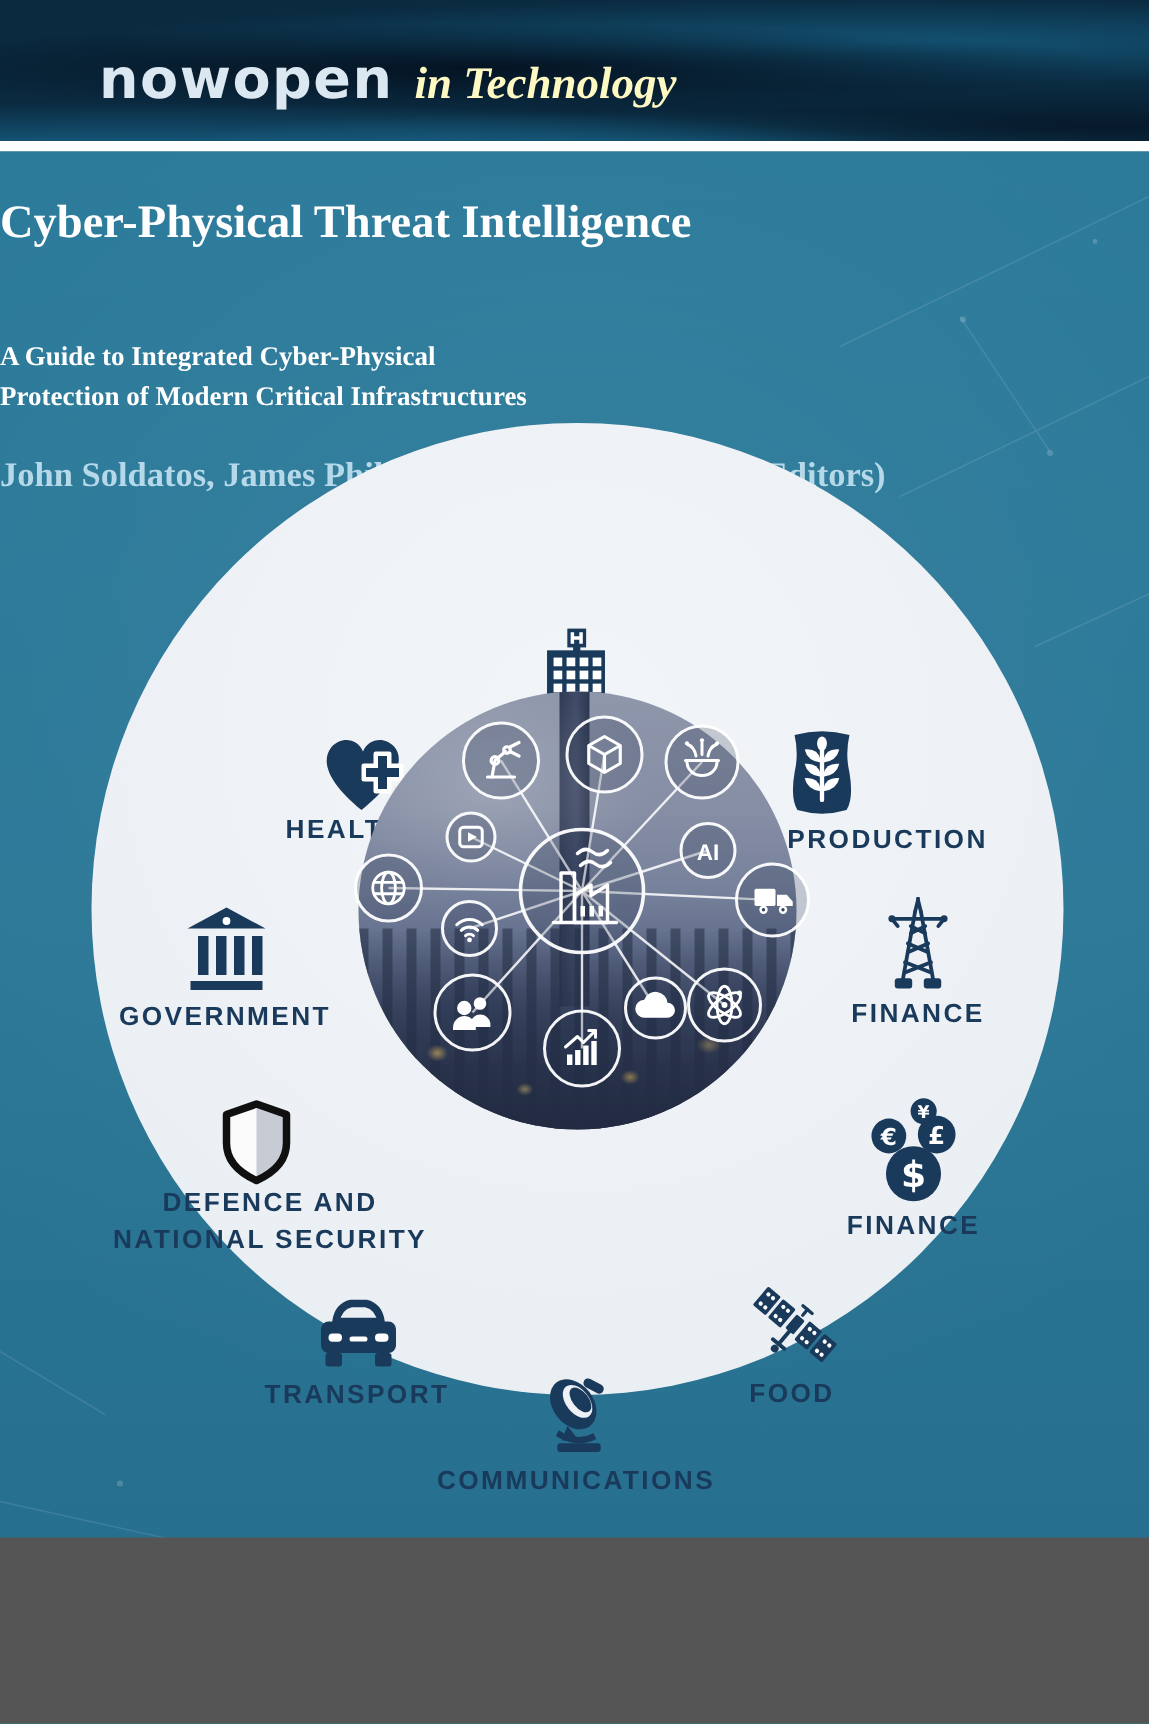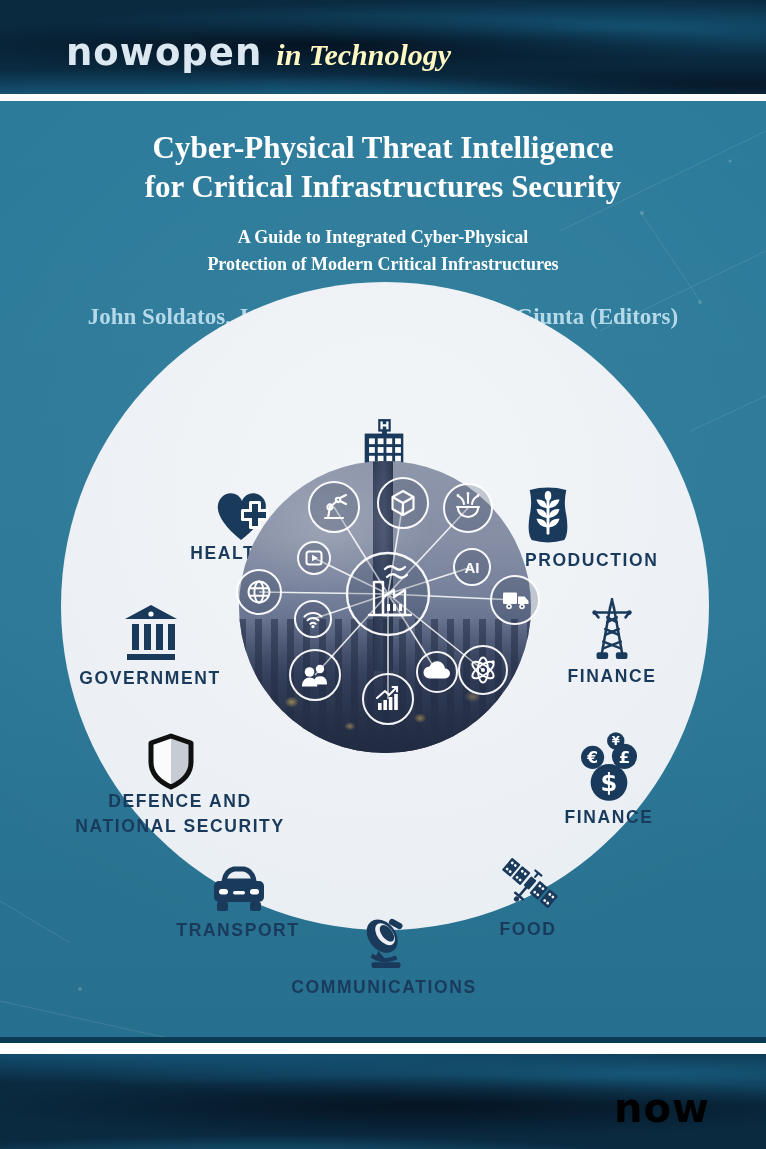--- a/index.html
+++ b/index.html
@@ -1,17 +1,17 @@
 <!DOCTYPE html>
 <html><head>
 <meta charset="utf-8">
 <style>
   html,body{margin:0;padding:0;background:#555;}
   #cover{
-    position:relative;width:766px;height:1149px;margin:0 auto;
+    position:relative;width:766px;height:1025px;margin:0 auto;
     overflow:hidden;font-family:"Liberation Sans",sans-serif;
     background:#2b7897;
   }
   
   .waterband{
     position:absolute;left:0;width:766px;
     background-color:#0a2a40;
     background-image:
       radial-gradient(120% 70% at 12% 115%, rgba(28,110,150,.95), rgba(28,110,150,0) 60%),
       radial-gradient(90% 50% at 42% 48%, rgba(4,16,30,.9), rgba(4,16,30,0) 62%),
@@ -44,21 +44,21 @@
   }
 
   
   #main{position:absolute;left:0;top:101px;width:766px;height:936px;
     background:
       radial-gradient(120% 90% at 50% 40%, rgba(255,255,255,.05), rgba(0,0,0,0) 60%),
       linear-gradient(180deg,#2c7b9b 0%, #2b7897 55%, #276f8e 100%);
   }
   #netlines{position:absolute;left:0;top:0;width:766px;height:936px;}
 
-  .ttext{position:absolute;left:0;width:766px;text-align:center;color:#fff;
+  .ttext{position:absolute;left:0;width:766px;text-align:left;color:#fff;
     font-family:"Liberation Serif",serif;font-weight:700;}
   #book-title{top:27px;font-size:31px;line-height:39px;}
   #book-subtitle{top:123px;font-size:18px;line-height:27px;}
   #book-editors{top:203px;font-size:23px;color:#b5d9e9;}
 
   
   #sector-wheel{
     position:absolute;left:61px;top:282px;width:648px;height:648px;border-radius:50%;
     background:radial-gradient(circle at 50% 32%, #f2f5f8 0%, #edf1f5 55%, #e7edf2 100%);
   }
@@ -124,21 +124,20 @@
       <g fill="#ffffff" opacity="0.18">
         <circle cx="642" cy="112" r="2"></circle>
           <circle cx="700" cy="201" r="2"></circle>
         <circle cx="80" cy="888" r="2"></circle>
           <circle cx="730" cy="60" r="1.6"></circle>
       </g>
     </svg>
 
     <div id="book-title" class="ttext">
       <div>Cyber-Physical Threat Intelligence</div>
-      <div>for Critical Infrastructures Security</div>
     </div>
     <div id="book-subtitle" class="ttext">
       <div>A Guide to Integrated Cyber-Physical</div>
       <div>Protection of Modern Critical Infrastructures</div>
     </div>
     <div id="book-editors" class="ttext">John Soldatos, James Philpot and Gabriele Giunta (Editors)</div>
   </div>
 
   <div id="sector-wheel"></div>
 

